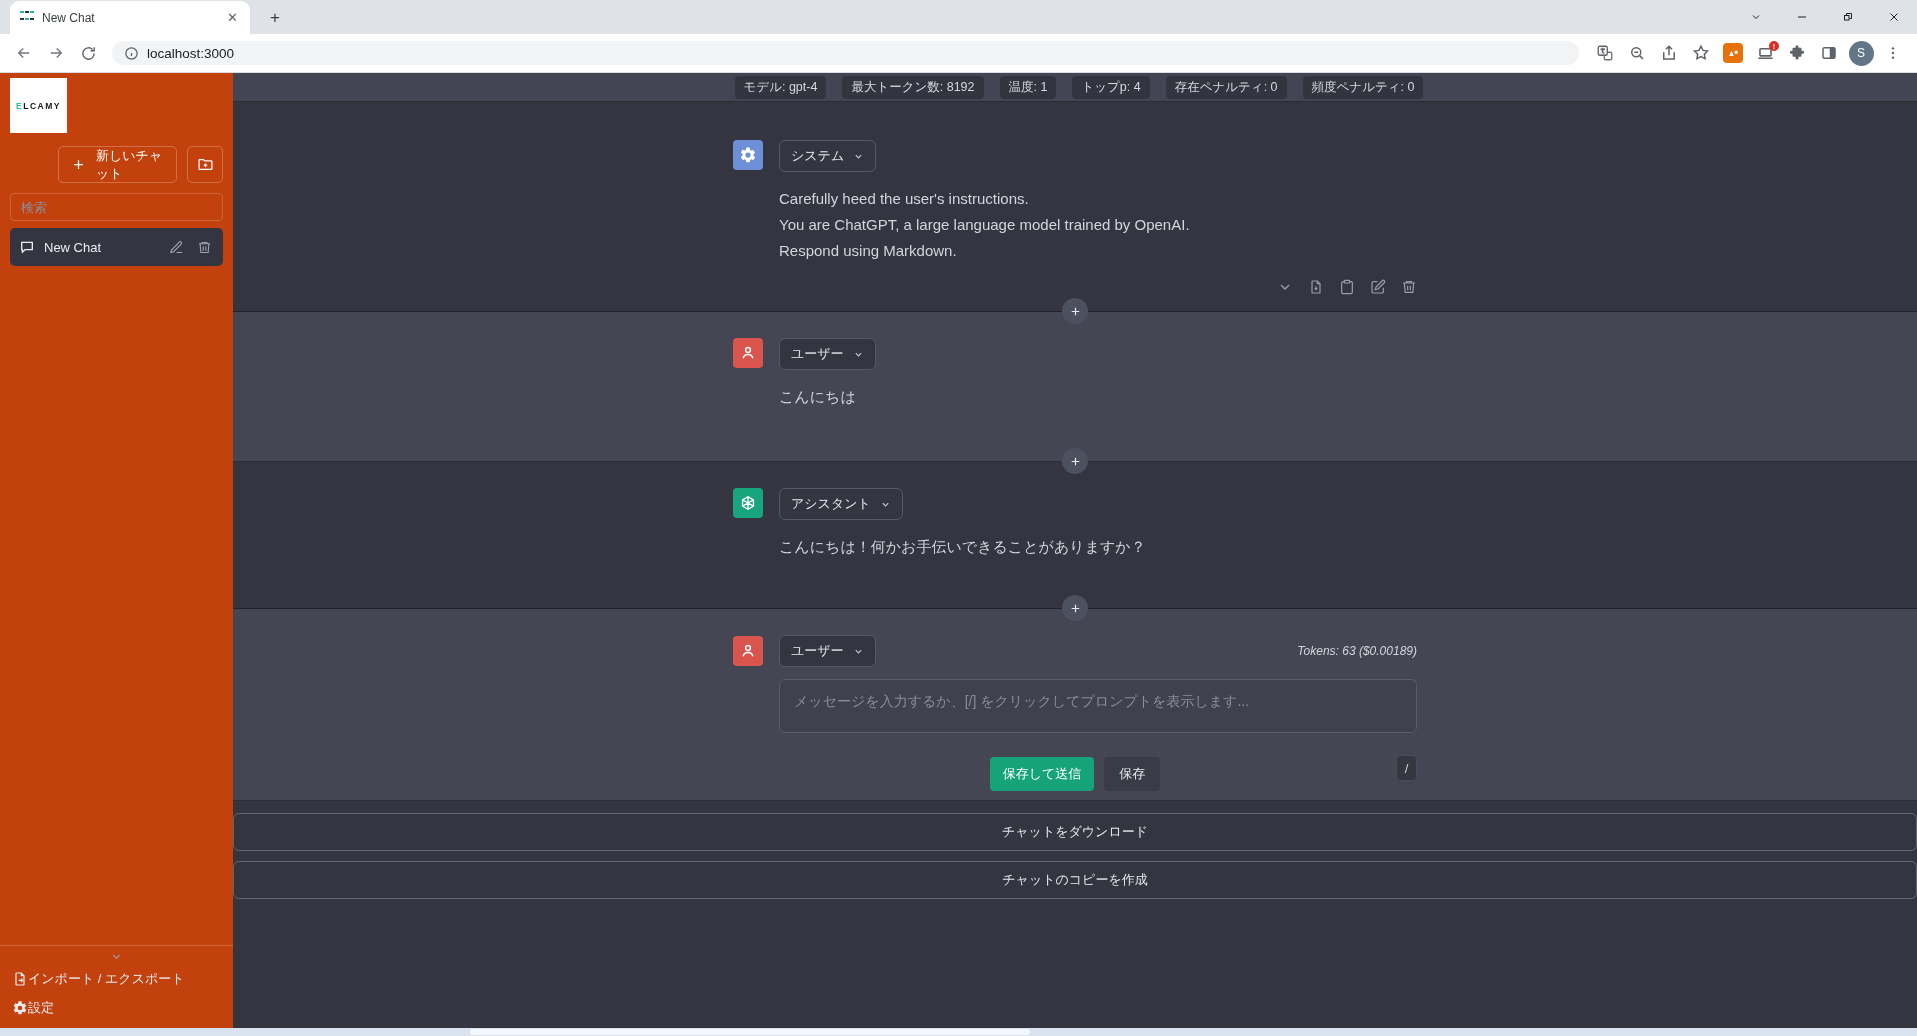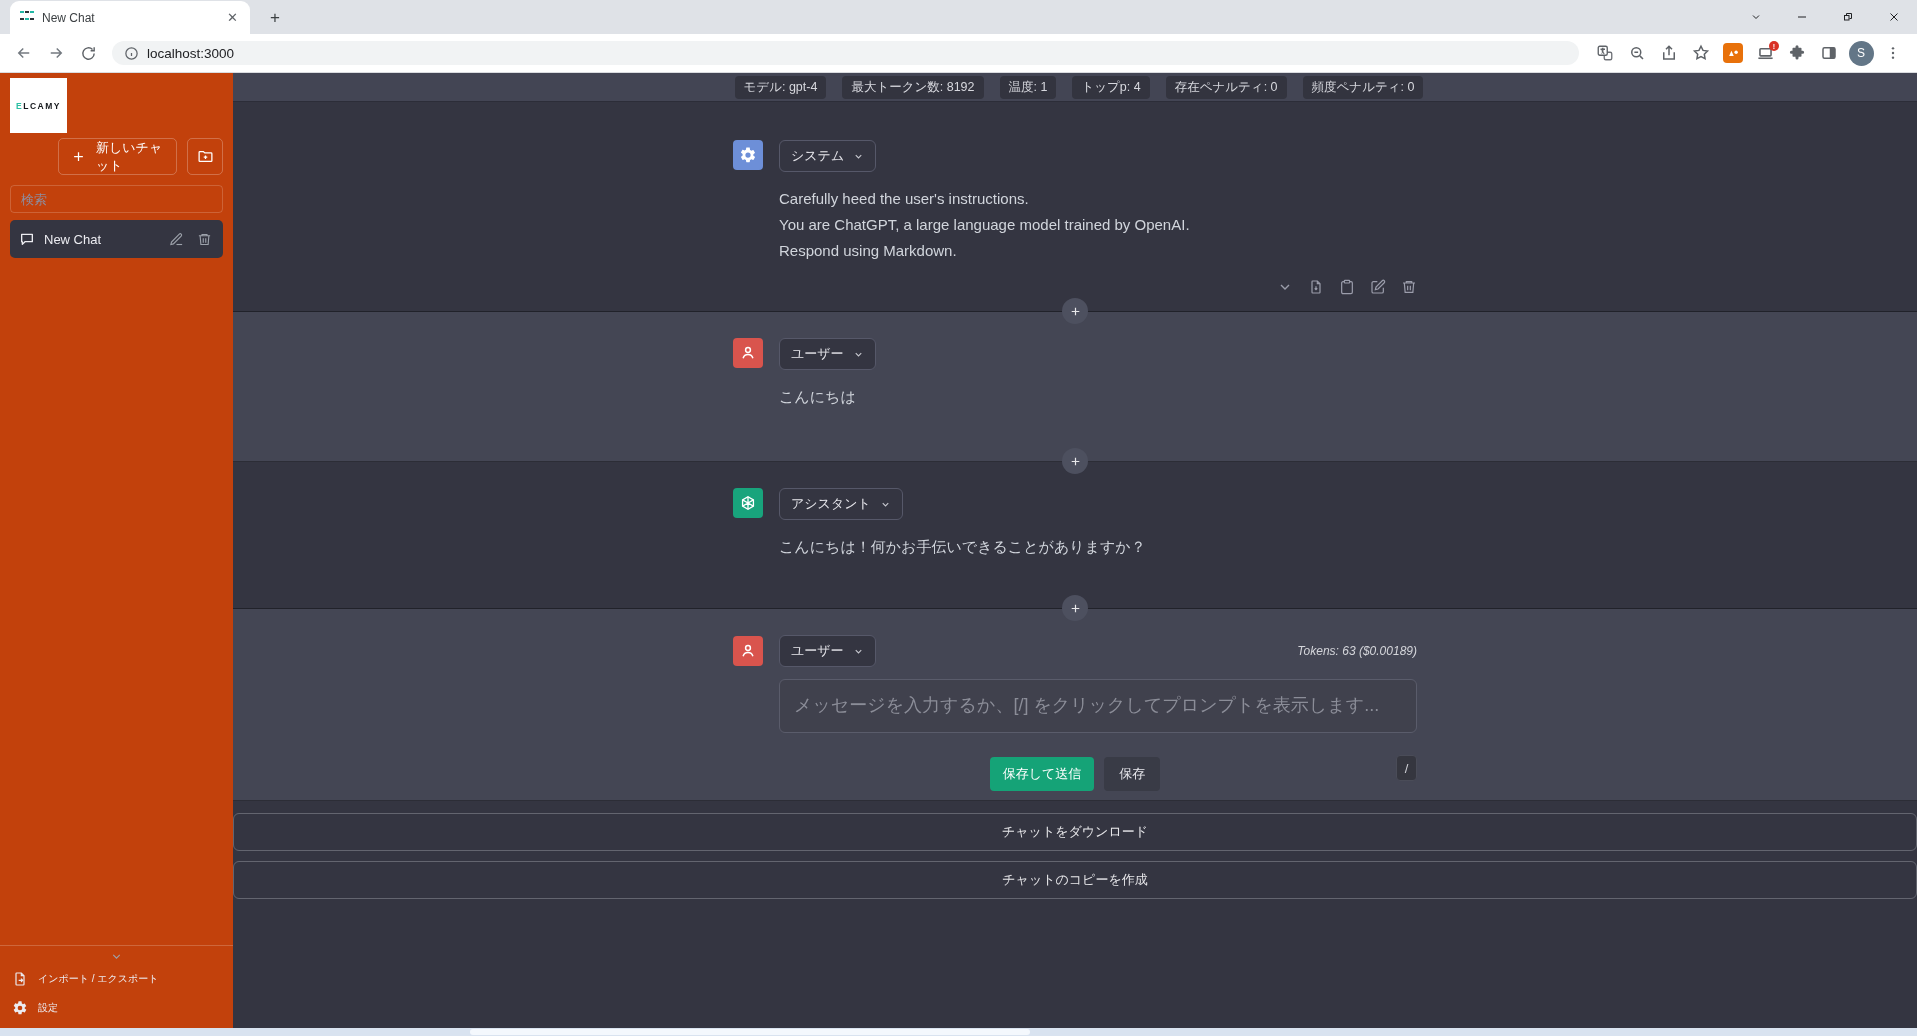--- a/index.html
+++ b/index.html
@@ -34,37 +34,37 @@
     display:flex; align-items:center; justify-content:center; }
 
   
   .app { display:flex; height:955px; }
 
   
   .sidebar { width:233px; background:#c2410c; color:#fff; position:relative; padding:5px 10px 0; flex:none; }
   .logo-box { width:57px; height:55px; background:#fff; display:flex; align-items:center; justify-content:center; overflow:hidden; }
   .logo-text { font-size:8.5px; font-weight:bold; letter-spacing:1.5px; color:#15181c; white-space:nowrap; }
   .logo-text::first-letter { color:#2abfa3; }
-  .sb-toprow { display:flex; gap:10px; margin-top:5px;padding-left:48px; }
+  .sb-toprow { display:flex; gap:10px; margin-top:13px;padding-left:48px; }
   .newchat-btn { flex:1; height:37px; border:1px solid rgba(255,255,255,.25); border-radius:5px;
     display:flex; align-items:center; padding:0 12px; gap:10px; font-size:13px; color:#fff; cursor:pointer; }
   .folder-btn { width:36px; height:37px; border:1px solid rgba(255,255,255,.25); border-radius:5px;
     display:flex; align-items:center; justify-content:center; color:#fff; cursor:pointer; }
   .search-box { margin-top:10px; height:28px; border:1px solid rgba(255,255,255,.18); border-radius:4px;
     display:flex; align-items:center; padding:0 10px; }
   .search-box input { background:transparent; border:none; outline:none; color:#e5e5e5; font-size:13px; width:100%;
     font-family:inherit; }
   .search-box input::placeholder { color:#8e8ea0; }
   .chat-item { margin-top:7px; height:38px; background:#343541; border-radius:5px;
     display:flex; align-items:center; padding:0 9px; gap:9px; cursor:pointer; }
   .chat-item-title { flex:1; font-size:13px; color:#ececf1; }
   .chat-item .act { color:#9da2ab; display:flex; align-items:center; padding:2px; }
   .sb-footer { position:absolute; left:0; right:0; bottom:6px; border-top:1px solid rgba(255,255,255,.2); padding:2px 12px 0; }
   .sb-collapse { display:flex; justify-content:center; color:#9da2ab; height:16px; align-items:center; cursor:pointer; }
-  .sb-row { display:flex; align-items:center; gap:10px; height:29px; font-size:10px; color:#ececf1; cursor:pointer; }
+  .sb-row { display:flex; align-items:center; height:29px; font-size:13px; color:#ececf1; cursor:pointer; }
 
   
   .main { flex:1; display:flex; flex-direction:column; background:#343541; min-width:0; }
   .model-bar { height:29px; background:#434554; border-bottom:1px solid #2c2d38;
     display:flex; align-items:center; justify-content:center; gap:16px; flex:none;padding-left:8px; }
   .chip { background:#33343f; color:#d7d8de; font-size:12.5px; padding:3px 9px; border-radius:4px; white-space:nowrap; }
 
   .section { position:relative; border-bottom:1px solid rgba(0,0,0,.35); flex:none; }
   .s-dark { background:#343541; }
   .s-light { background:#444654; }
@@ -89,21 +89,21 @@
   .msg-actions span { cursor:pointer; display:flex; }
   .plus-btn { position:absolute; left:50%; bottom:-13px; transform:translateX(-50%); width:26px; height:26px;
     border-radius:50%; background:#4d505f; color:#e8e8ea; display:flex; align-items:center; justify-content:center;
     z-index:5; cursor:pointer; }
 
   .edit-top { display:flex; align-items:center; justify-content:space-between; }
   .edit-left { display:flex; gap:16px; align-items:center; }
   .tokens { font-size:12px; font-style:italic; color:#d4d5da; }
   .prompt-box { margin-left:46px; margin-top:12px; width:638px; }
   .prompt-box textarea { width:100%; height:54px; resize:none; background:#40414d; border:1px solid #5a5c6b;
-    border-radius:6px; padding:13px 14px; font-size:18px; color:#e5e5e5; outline:none; font-family:inherit; }
+    border-radius:6px; padding:13px 14px; font-size:14px; color:#e5e5e5; outline:none; font-family:inherit; }
   .prompt-box textarea::placeholder { color:#8b8d98; }
   .edit-btns { margin-top:20px; display:flex; justify-content:center; gap:10px; position:relative; }
   .btn-send { background:#15a377; color:#fff; border:none; border-radius:4px; padding:8px 13px; font-size:13px;
     cursor:pointer; font-family:inherit; }
   .btn-save { background:#393b46; color:#e7e7ec; border:none; border-radius:4px; padding:8px 15px; font-size:13px;
     cursor:pointer; font-family:inherit; }
   .slash-key { position:absolute; right:0; top:-2px; width:21px; height:26px; background:#35363f;
     border:1px solid #4a4c58; border-radius:4px; color:#cfd0d6; font-size:13px;
     display:flex; align-items:center; justify-content:center; }
 

